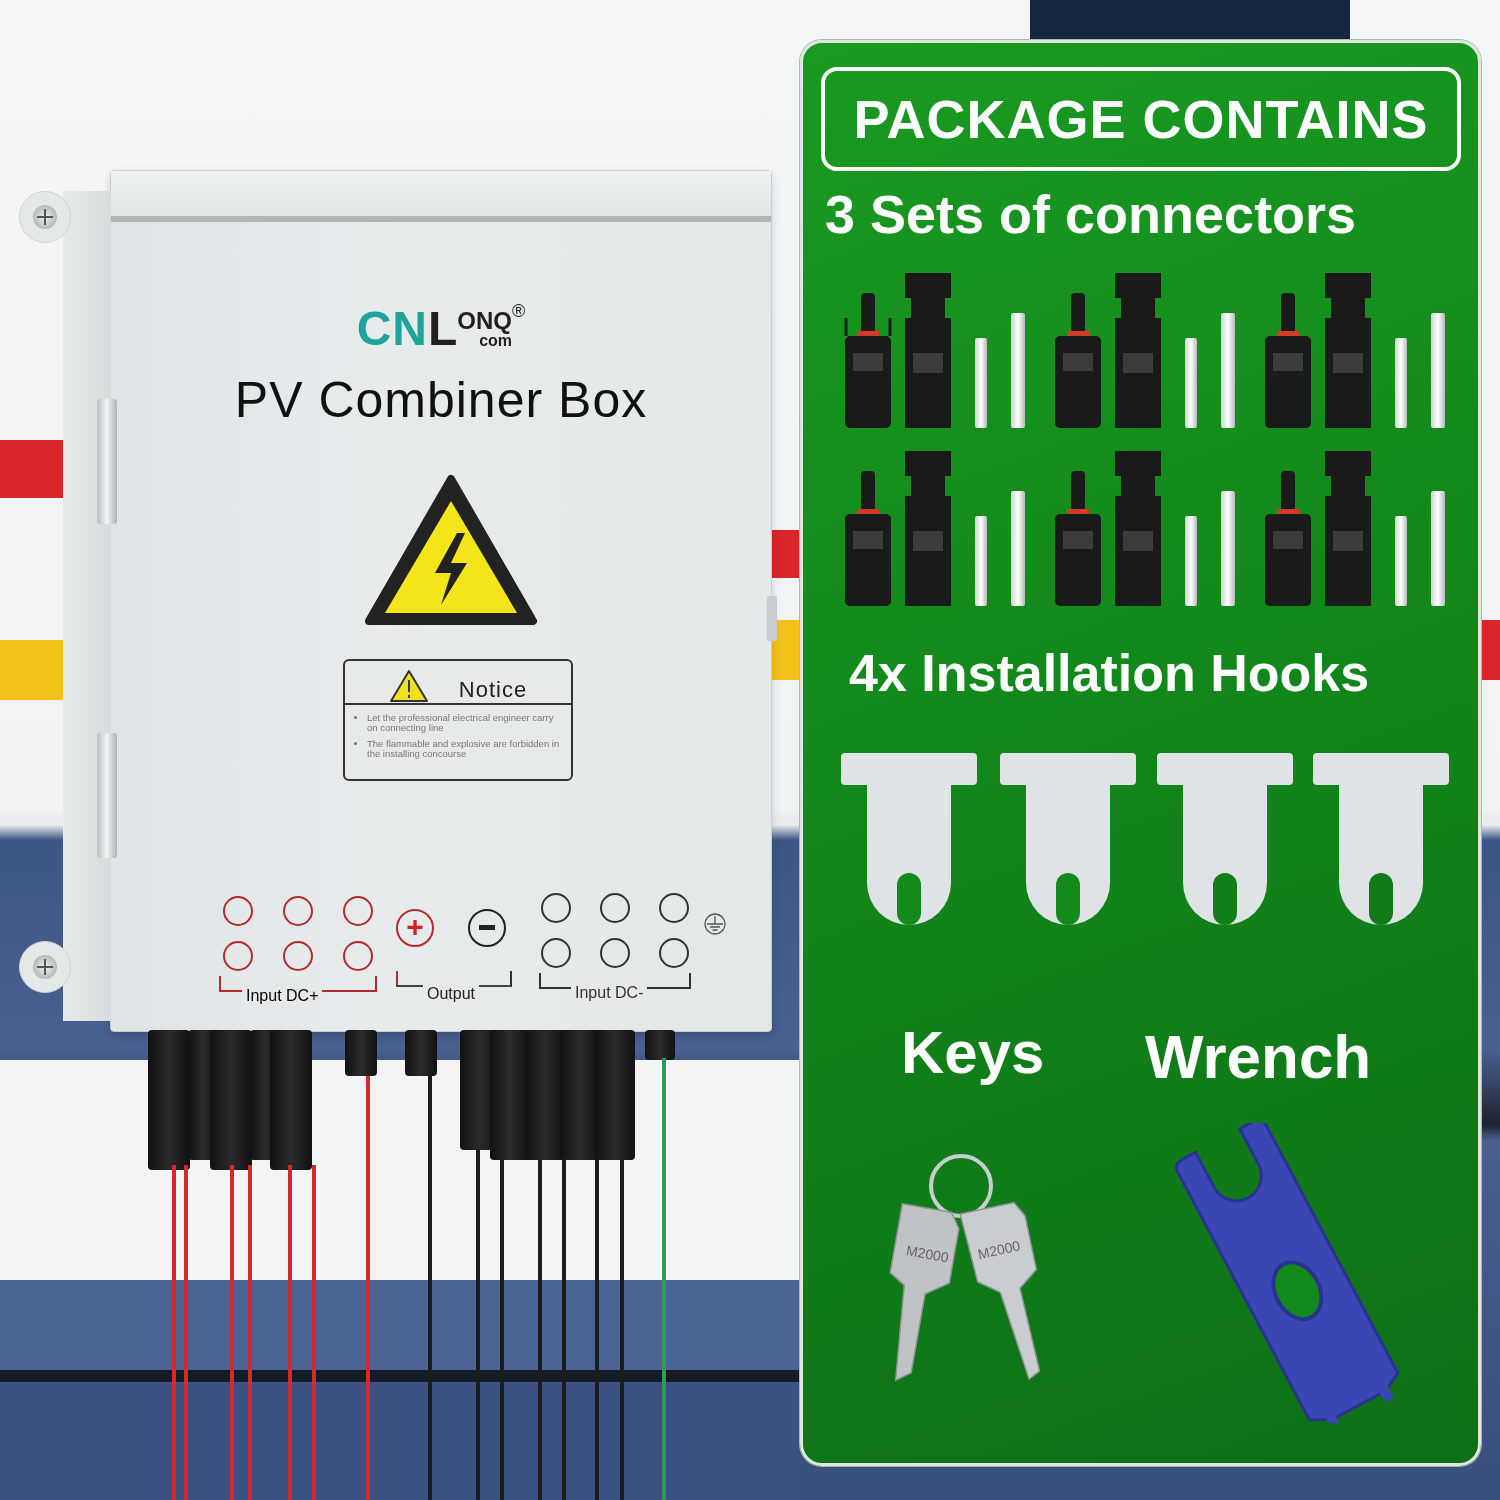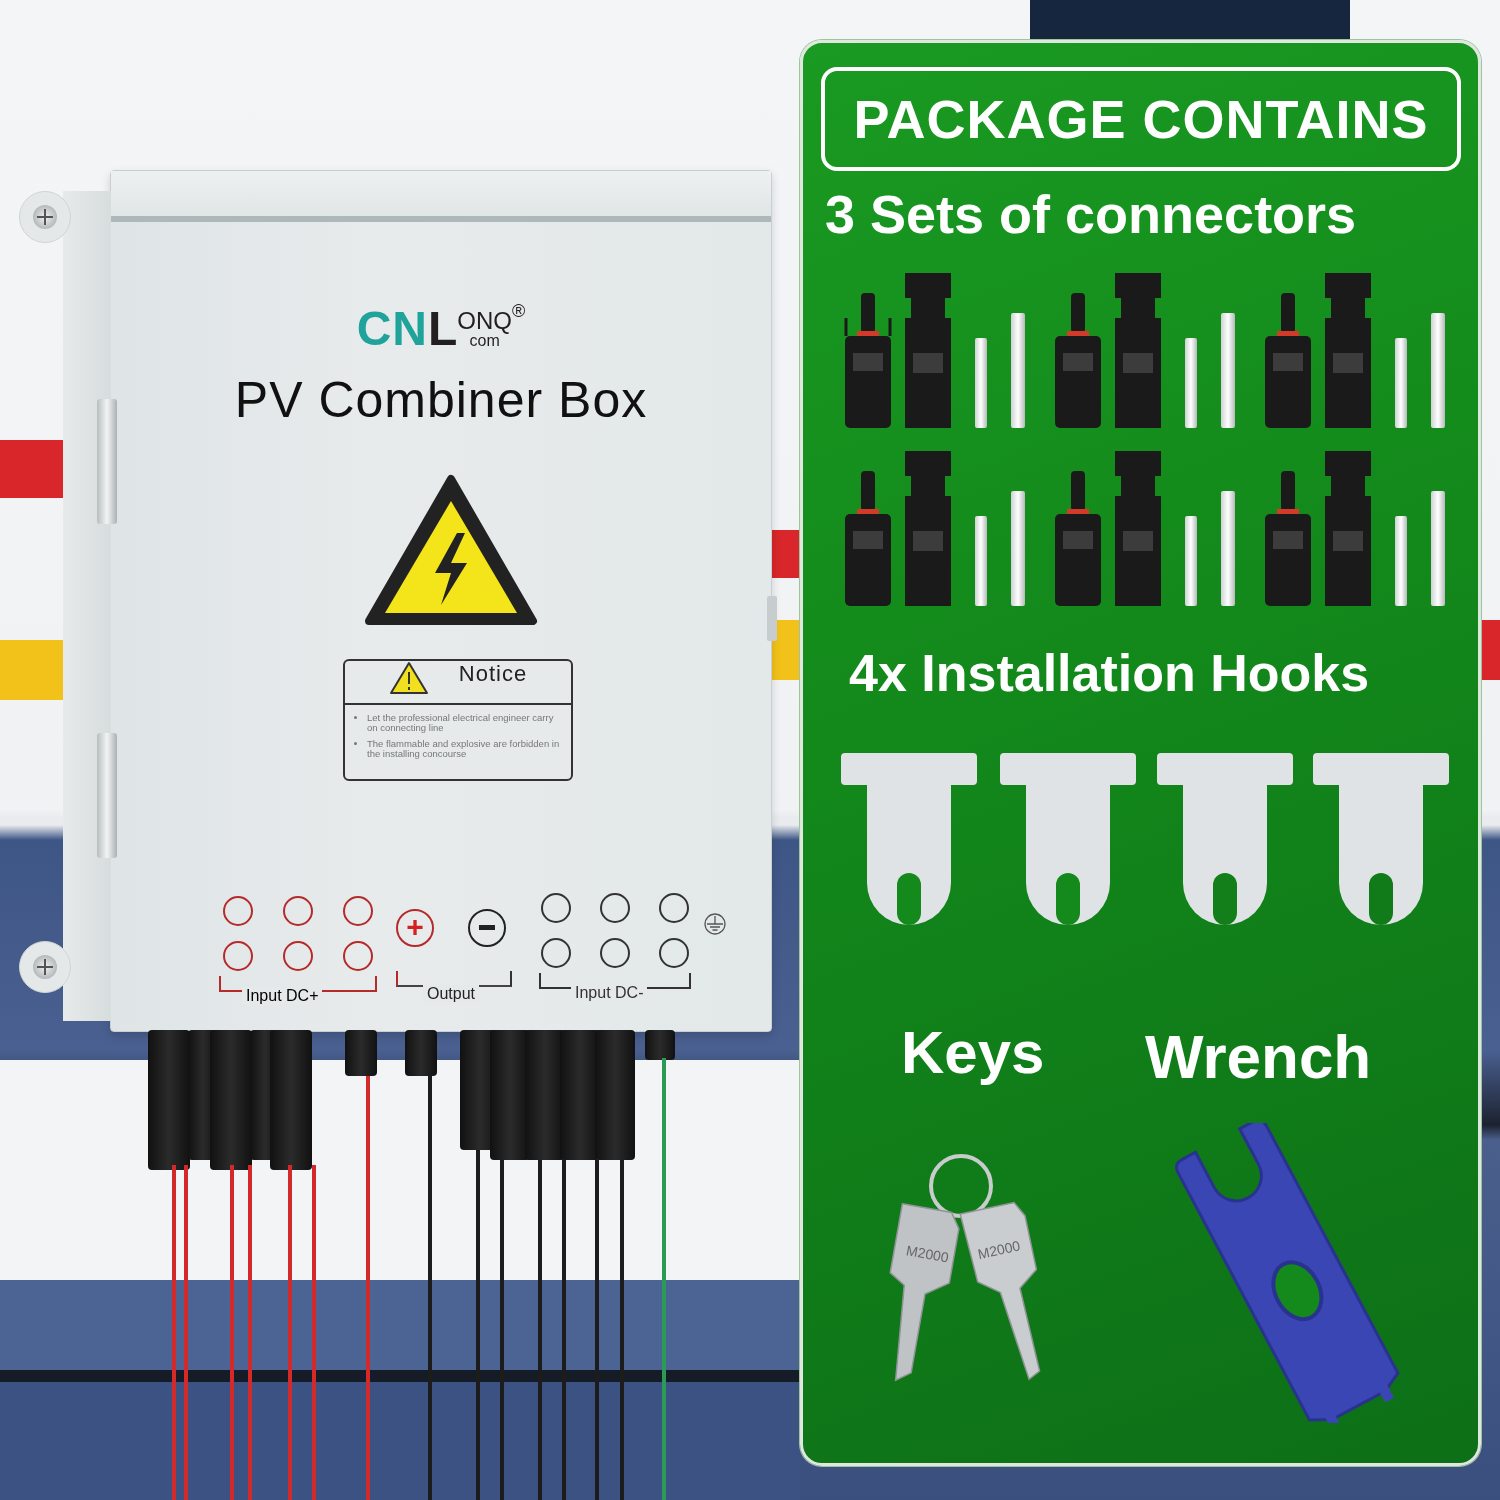--- a/index.html
+++ b/index.html
@@ -17,28 +17,28 @@
   .box-side{position:absolute;left:-48px;top:20px;width:48px;height:830px;background:linear-gradient(90deg,#e6eaeb,#d7dcdd);}
   .ear{position:absolute;width:50px;height:50px;border-radius:50%;background:#e4e8e9;border:1px solid #cfd5d6;}
   .screw{position:absolute;left:13px;top:13px;width:24px;height:24px;border-radius:50%;background:radial-gradient(circle,#f2f2f2,#9aa1a3);}
   .screw:before,.screw:after{content:"";position:absolute;background:#555;}
   .screw:before{left:11px;top:4px;width:2px;height:16px;}
   .screw:after{left:4px;top:11px;width:16px;height:2px;}
   .hinge{position:absolute;left:-14px;width:20px;height:125px;background:linear-gradient(90deg,#b7bec0,#f2f4f4,#aab2b4);border-radius:3px;}
   .logo{position:absolute;left:0;width:660px;top:130px;text-align:center;}
   .logo .cn{font-weight:bold;font-size:48px;color:#1fa39a;letter-spacing:1px;}
   .logo .l{font-weight:bold;font-size:48px;color:#231f20;}
-  .logo .onq{display:inline-block;vertical-align:top;line-height:1;font-weight:normal;color:#231f20;}
+  .logo .onq{display:inline-block;vertical-align:top;line-height:1;font-weight:bold;color:#231f20;}
   .logo .onq .t{font-size:24px;display:block;margin-top:8px;}
-  .logo .onq .c{font-size:16px;display:block;text-align:center;}
+  .logo .onq .c{font-size:16px;display:block;text-align:right;}
   .logo .reg{font-size:18px;vertical-align:top;color:#231f20;}
   .title{position:absolute;left:0;top:200px;width:660px;text-align:center;font-size:50px;color:#111;letter-spacing:1px;}
   .hazard{position:absolute;left:250px;top:300px;width:180px;height:160px;}
   .notice{position:absolute;left:232px;top:488px;width:226px;height:118px;border:2px solid #333;border-radius:6px;background:#e6eaeb;}
-  .notice-head{height:42px;border-bottom:2px solid #333;display:flex;align-items:flex-start;justify-content:center;gap:30px;}
+  .notice-head{height:42px;border-bottom:2px solid #333;display:flex;align-items:flex-end;justify-content:center;gap:30px;}
   .notice-title{font-size:22px;color:#222;letter-spacing:1px;}
   .notice-body{padding:8px 8px 0 10px;font-size:9.5px;color:#777;line-height:10px;}
   .notice-body li{margin-bottom:6px;}
   .notice-body ul{margin:0;padding-left:12px;}
   .model{position:absolute;left:0;top:655px;width:660px;text-align:center;font-size:30px;color:#222;letter-spacing:0;}
   .port{position:absolute;width:26px;height:26px;border-radius:50%;border:2px solid;}
   .port.red{border-color:#b52a2a;}
   .port.blk{border-color:#333;}
   .bracket{position:absolute;border:2px solid;border-top:none;height:14px;}
   .blabel{position:absolute;font-size:16px;background:#e5e9ea;padding:0 4px;top:816px;}

